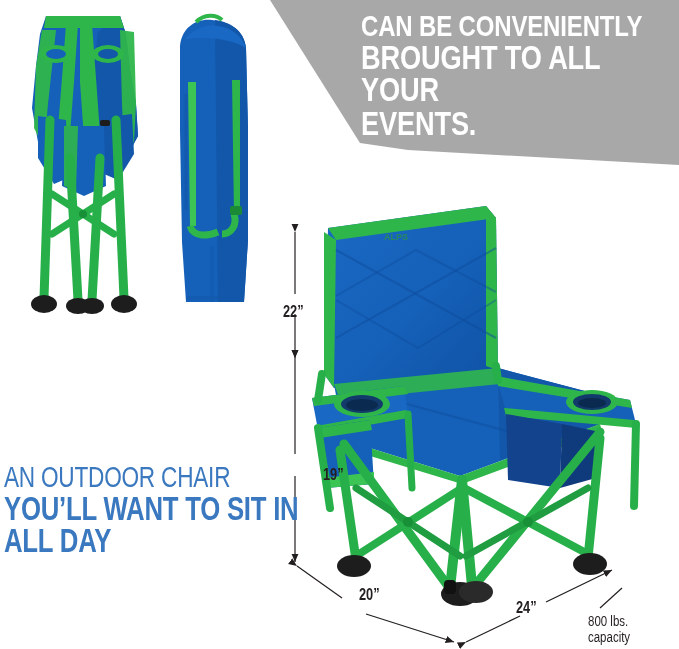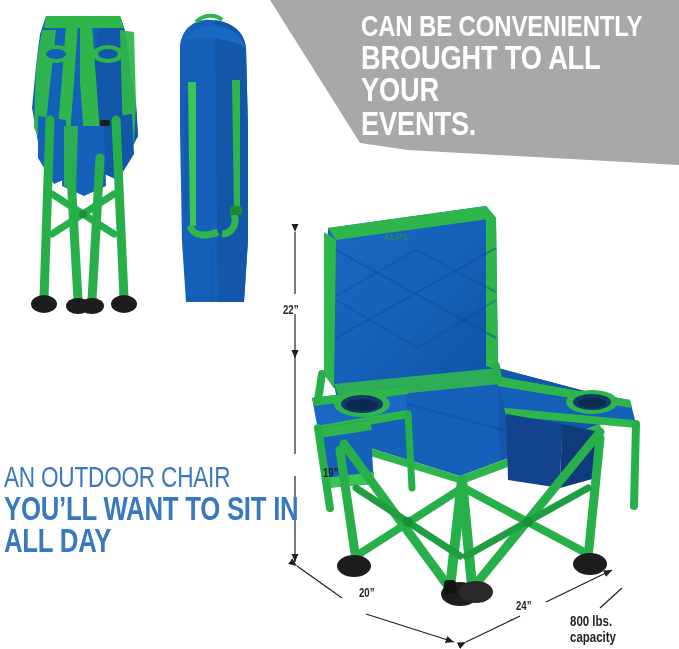--- a/index.html
+++ b/index.html
@@ -25,27 +25,27 @@
   .hl1{display:block;font-size:29px;font-weight:normal;transform:scaleX(.78);
        transform-origin:left center;white-space:nowrap;}
   .hl2{display:block;font-size:33px;font-weight:bold;transform:scaleX(.78);
        transform-origin:left center;white-space:nowrap;margin-top:3px;}
   .hl3{display:block;font-size:33px;font-weight:bold;transform:scaleX(.78);
        transform-origin:left center;white-space:nowrap;margin-top:2px;}
 
   
   .dim{position:absolute;color:#231f20;font-weight:bold;
        font-family:"Liberation Sans Narrow","Liberation Sans",sans-serif;
-       font-size:12px;letter-spacing:0px;}
+       font-size:16px;letter-spacing:0px;}
   .dim span{display:inline-block;transform:scaleX(.80);transform-origin:left center;}
   #dim-22{left:283px;top:303px;}
   #dim-19{left:283px;top:466px;margin-left:40px;}
   #dim-20{left:359px;top:586px;}
   #dim-24{left:516px;top:599px;}
-  .cap{position:absolute;left:570px;top:613px;color:#231f20;font-weight:bold;
+  .cap{position:absolute;left:588px;top:613px;color:#231f20;font-weight:normal;
        font-family:"Liberation Sans Narrow","Liberation Sans",sans-serif;font-size:14px;}
   .cap span{display:inline-block;transform:scaleX(.82);transform-origin:left center;}
 
   
   .art{position:absolute;}
   #folded-chair-art{left:8px;top:8px;width:160px;height:318px;}
   #carry-bag-art{left:160px;top:10px;width:110px;height:312px;}
   #main-chair-art{left:300px;top:188px;width:379px;height:430px;}
   #dim-lines{left:270px;top:210px;width:409px;height:439px;}
 </style>

